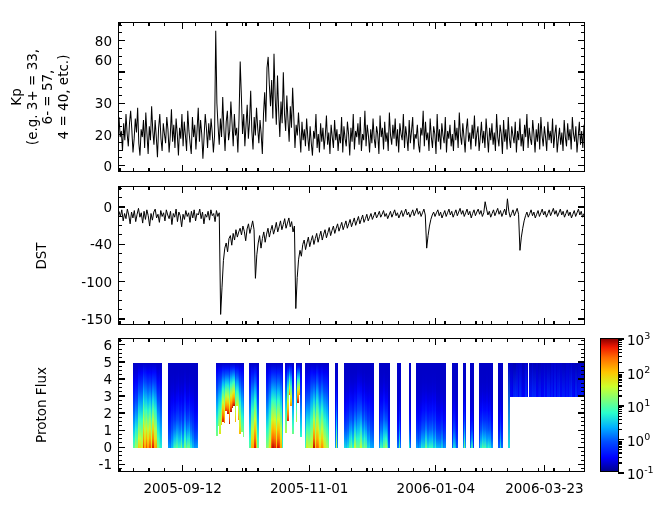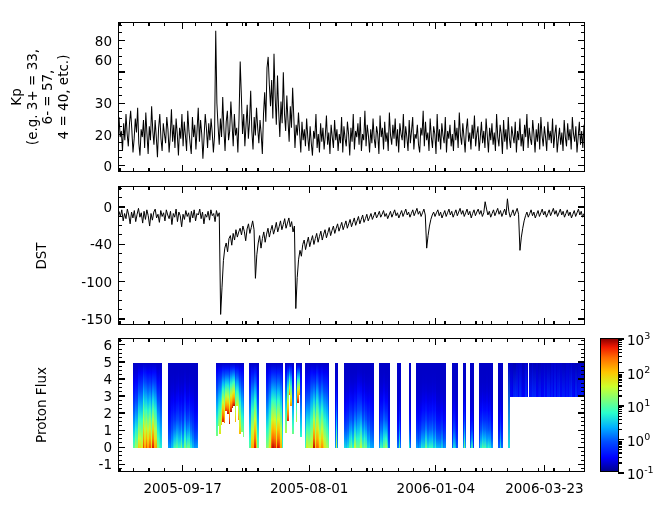--- a/index.html
+++ b/index.html
@@ -655,22 +655,22 @@
       <div class="tick" style="left: 553.217px; top: 321px; width: 1.3px; height: 4px;"></div>
       <div class="tick" style="left: 553.217px; top: 186px; width: 1.3px; height: 4px;"></div>
       <div class="tick" style="left: 553.217px; top: 468px; width: 1.3px; height: 4px;"></div>
       <div class="tick" style="left: 553.217px; top: 338px; width: 1.3px; height: 4px;"></div>
       <div class="tick" style="left: 568.783px; top: 168px; width: 1.3px; height: 4px;"></div>
       <div class="tick" style="left: 568.783px; top: 22px; width: 1.3px; height: 4px;"></div>
       <div class="tick" style="left: 568.783px; top: 321px; width: 1.3px; height: 4px;"></div>
       <div class="tick" style="left: 568.783px; top: 186px; width: 1.3px; height: 4px;"></div>
       <div class="tick" style="left: 568.783px; top: 468px; width: 1.3px; height: 4px;"></div>
       <div class="tick" style="left: 568.783px; top: 338px; width: 1.3px; height: 4px;"></div>
-      <div class="xlab" style="left: 182.68px; top: 480px;">2005-09-17</div>
-      <div class="xlab" style="left: 309.236px; top: 480px;">2005-08-01</div>
+      <div class="xlab" style="left: 182.68px; top: 480px;">2005-09-12</div>
+      <div class="xlab" style="left: 309.236px; top: 480px;">2005-11-01</div>
       <div class="xlab" style="left: 435.793px; top: 480px;">2006-01-04</div>
       <div class="xlab" style="left: 544.371px; top: 480px;">2006-03-23</div>
     </div>
 
   <div id="cbar" style="left:600px;top:338px;width:19px;height:134px;">
     <div id="cbarfill"></div>
     <div id="cbticks">
         <div class="cbtick" style="top: 133.35px;"></div>
         <div class="cblab" style="top: 134px;">10<span class="sup">-1</span></div>
         <div class="cbtick" style="top: 99.85px;"></div>

